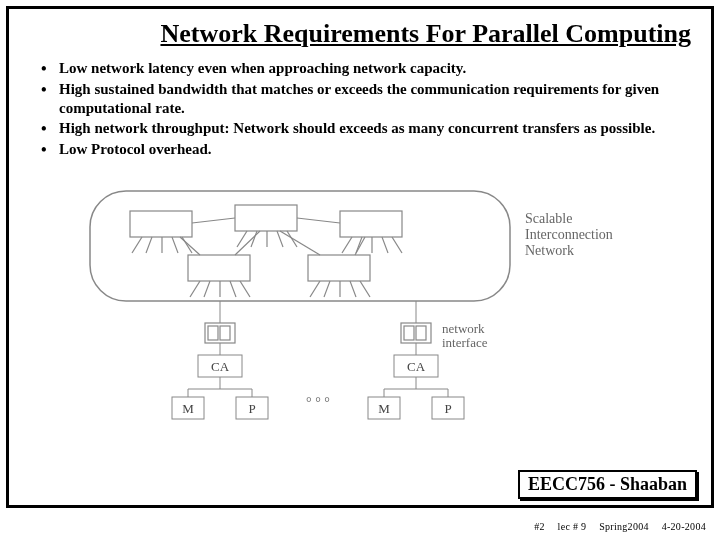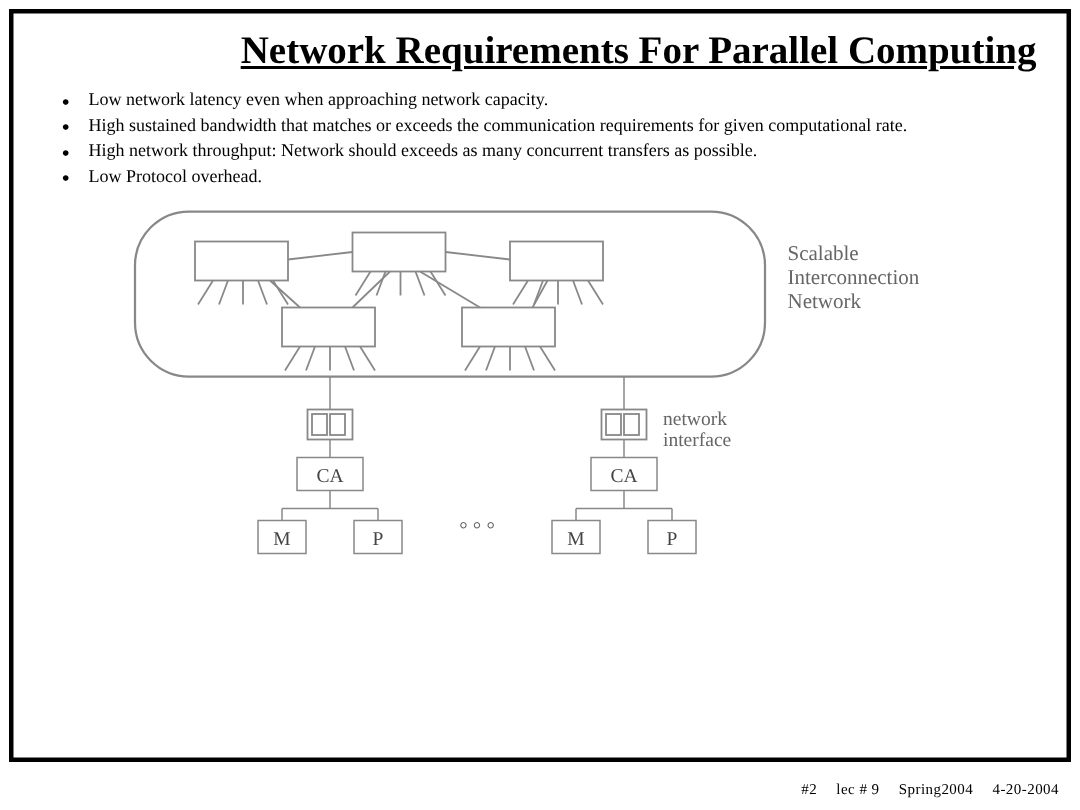--- a/index.html
+++ b/index.html
@@ -19,25 +19,25 @@
   }
   .title {
     text-align: right;
     font-size: 26px;
     font-weight: bold;
     text-decoration: underline;
     margin-bottom: 10px;
   }
   .bullets {
     list-style: none;
-    font-size: 12px;
-    font-weight: normal;
+    font-size: 15px;
+    font-weight: bold;
     line-height: 1.25;
     margin-left: 6px;
-    margin-bottom: 8px;
+    margin-bottom: 24px;
   }
   .bullets li {
     position: relative;
     padding-left: 24px;
     margin-bottom: 2px;
   }
   .bullets li::before {
     content: "•";
     position: absolute;
     left: 6px;
@@ -173,20 +173,21 @@
       <line x1="368" y1="206" x2="368" y2="214" stroke="#888"></line>
       <rect x="288" y="214" width="32" height="22" fill="none" stroke="#888"></rect>
       <text x="304" y="230" text-anchor="middle" font-family="serif" font-size="13" fill="#444">M</text>
       <rect x="352" y="214" width="32" height="22" fill="none" stroke="#888"></rect>
       <text x="368" y="230" text-anchor="middle" font-family="serif" font-size="13" fill="#444">P</text>
 
       <text x="238" y="224" text-anchor="middle" font-family="serif" font-size="14" fill="#666">° ° °</text>
     </svg>
   </div>
 
+  <div class="course-box">EECC756 - Shaaban</div>
 </div>
 
 <div class="footer">
   <span>#2</span>
   <span>lec # 9</span>
   <span>Spring2004</span>
   <span>4-20-2004</span>
 </div>
 
 </body></html>

